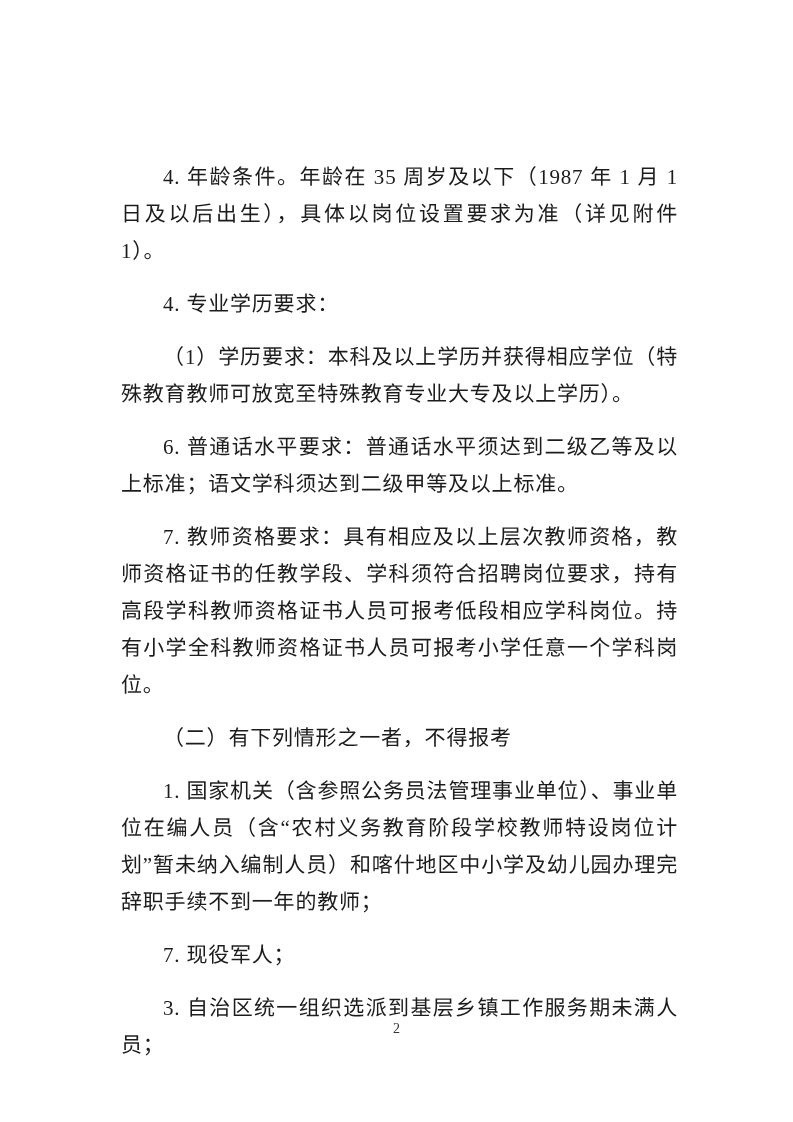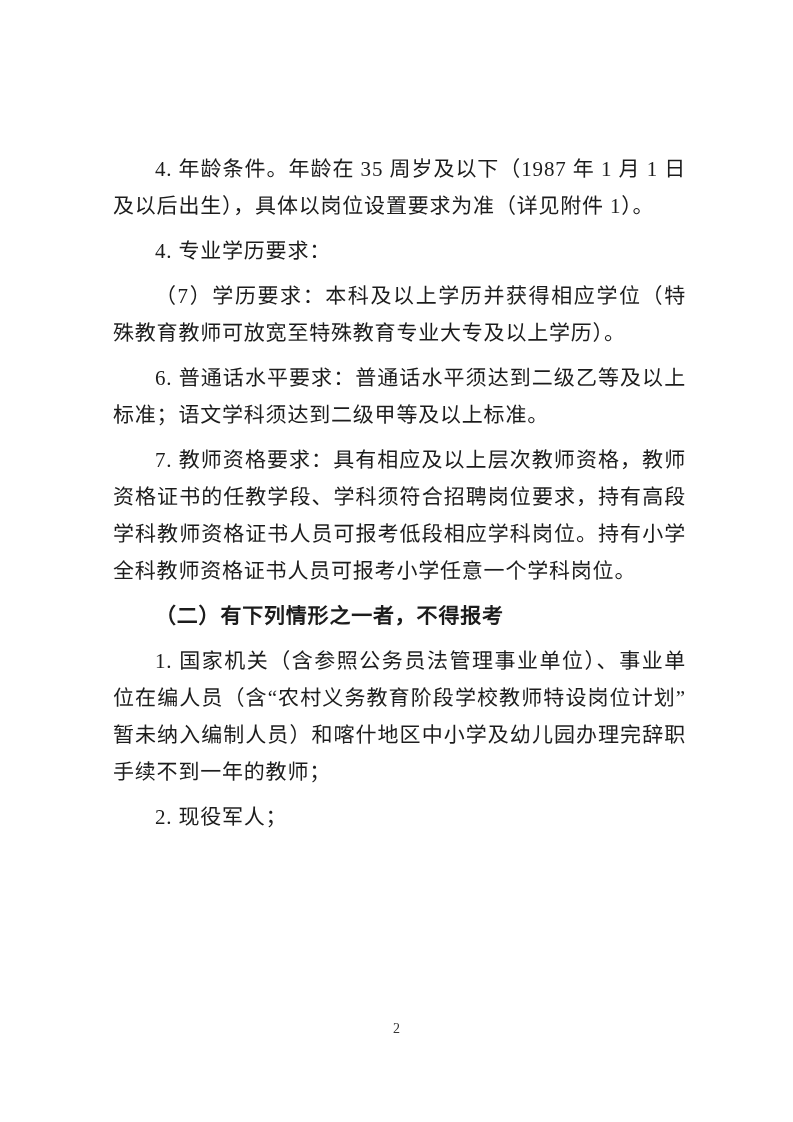--- a/index.html
+++ b/index.html
@@ -16,30 +16,30 @@
     font-family: "Liberation Serif", "DejaVu Serif", serif;
     color: #1c1c1c;
   }
   .content {
     position: absolute;
     left: 105px;
     top: 143px;
     width: 589px;
   }
   .para {
-    margin: 8px;
+    margin: 16px;
     font-size: 21px;
     line-height: 37px;
     text-align: justify;
     text-justify: inter-character;
     text-indent: 2em;
     letter-spacing: 0.8px;
   }
   .para.heading {
-    font-weight: bold;
+    font-weight: normal;
   }
   .para.gap-sm {
     margin-top: 4px;
   }
   .page-num {
     position: absolute;
     top: 1021px;
     left: 0;
     width: 100%;
     text-align: center;
@@ -47,21 +47,22 @@
     color: #333333;
   }
 </style>
 </head>
 <body>
 
 <div class="page">
   <div class="content">
     <p class="para">4. 年龄条件。年龄在 35 周岁及以下（1987 年 1 月 1 日及以后出生），具体以岗位设置要求为准（详见附件 1）。</p>
     <p class="para">4. 专业学历要求：</p>
-    <p class="para">（7）学历要求：本科及以上学历并获得相应学位（特殊教育教师可放宽至特殊教育专业大专及以上学历）。</p>
+    <p class="para">（1）学历要求：本科及以上学历并获得相应学位（特殊教育教师可放宽至特殊教育专业大专及以上学历）。</p>
     <p class="para">6. 普通话水平要求：普通话水平须达到二级乙等及以上标准；语文学科须达到二级甲等及以上标准。</p>
     <p class="para">7. 教师资格要求：具有相应及以上层次教师资格，教师资格证书的任教学段、学科须符合招聘岗位要求，持有高段学科教师资格证书人员可报考低段相应学科岗位。持有小学全科教师资格证书人员可报考小学任意一个学科岗位。</p>
     <p class="para heading">（二）有下列情形之一者，不得报考</p>
     <p class="para">1. 国家机关（含参照公务员法管理事业单位）、事业单位在编人员（含“农村义务教育阶段学校教师特设岗位计划”暂未纳入编制人员）和喀什地区中小学及幼儿园办理完辞职手续不到一年的教师；</p>
-    <p class="para gap-sm">2. 现役军人；</p>
+    <p class="para gap-sm">7. 现役军人；</p>
+    <p class="para gap-sm">3. 自治区统一组织选派到基层乡镇工作服务期未满人员；</p>
   </div>
   <div class="page-num">2</div>
 </div>
 
 </body></html>

